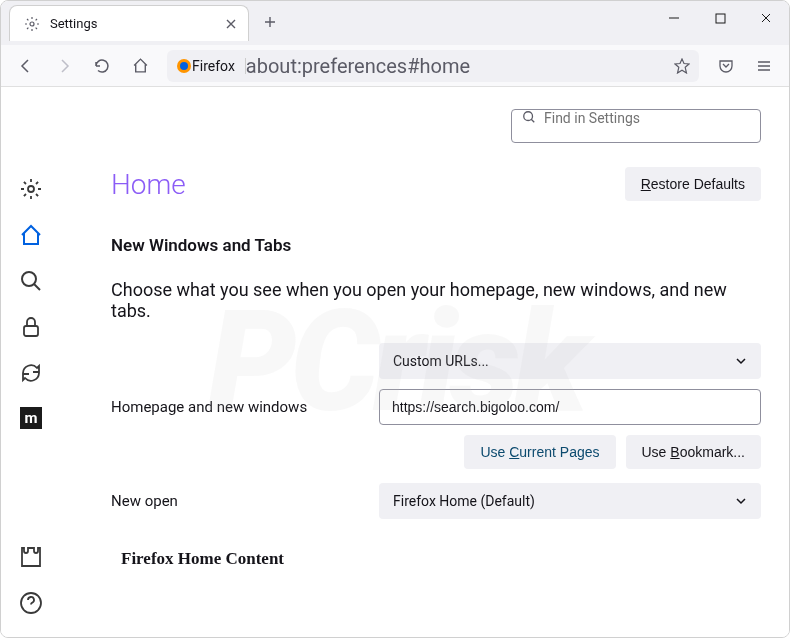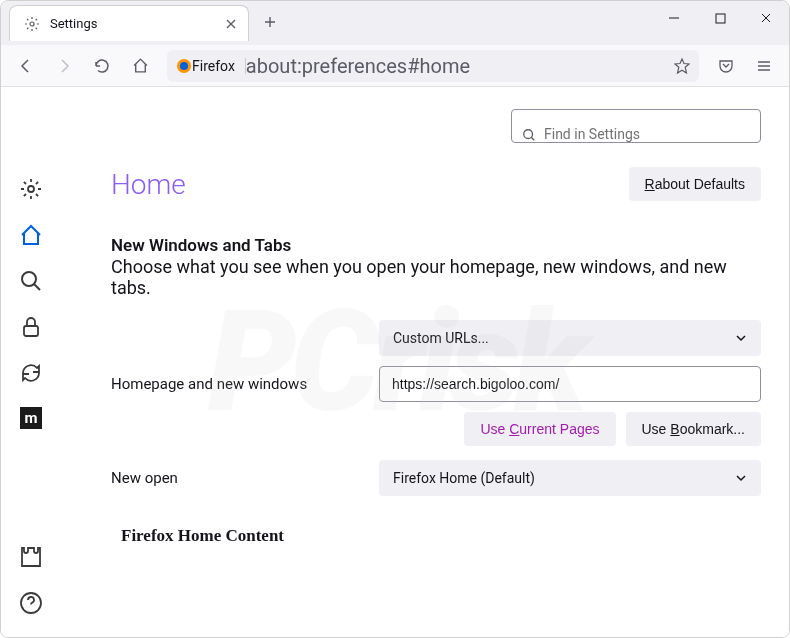--- a/index.html
+++ b/index.html
@@ -169,21 +169,21 @@
       display: flex;
       justify-content: flex-end;
       margin-bottom: 24px;
     }
     .find-input {
       width: 250px;
       height: 34px;
       border: 1px solid #8f8f9d;
       border-radius: 4px;
       display: flex;
-      align-items: flex-end;
+      align-items: flex-start;
       padding: 0 10px;
       gap: 8px;
     }
     .find-input svg { width: 14px; height: 14px; color: #5b5b66;}
     .find-input span { color: #737373; font-size: 14px; }
     
     .page-title-row {
       display: flex;
       align-items: center;
       justify-content: space-between;
@@ -198,28 +198,28 @@
       height: 34px;
       padding: 0 16px;
       background: #f0f0f4;
       border: none;
       border-radius: 4px;
       font-size: 14px;
       color: #15141a;
       cursor: pointer;
     }
     .btn.disabled {
-      color: #a21caf;
+      color: #0c4a6e;
       cursor: default;
     }
     .section-title {
       font-size: 17px;
       font-weight: 600;
       color: #15141a;
-      margin-bottom: 1px;
+      margin-bottom: 24px;
     }
     .section-desc {
       font-size: 18px;
       color: #15141a;
       margin-bottom: 22px;
     }
     
     .form-row {
       display: flex;
       align-items: center;
@@ -438,21 +438,21 @@
           <svg viewBox="0 0 16 16" fill="none" stroke="currentColor" stroke-width="1.5">
               <circle cx="7" cy="7" r="5"></circle>
               <path d="M14 14l-3.5-3.5"></path>
             </svg>
           <span>Find in Settings</span>
         </div>
       </div>
 
       <div class="page-title-row">
         <h1 class="page-title">Home</h1>
-        <button class="btn"><u>R</u><span>about Defaults</span></button>
+        <button class="btn"><u>R</u><span>estore Defaults</span></button>
       </div>
 
       <h2 class="section-title">New Windows and Tabs</h2>
       <p class="section-desc">Choose what you see when you open your homepage, new windows, and new tabs.</p>
 
       <div class="form-row">
         <div class="form-label"></div>
         <div class="form-control">
           <div class="select">
             <span>Custom URLs...</span>

